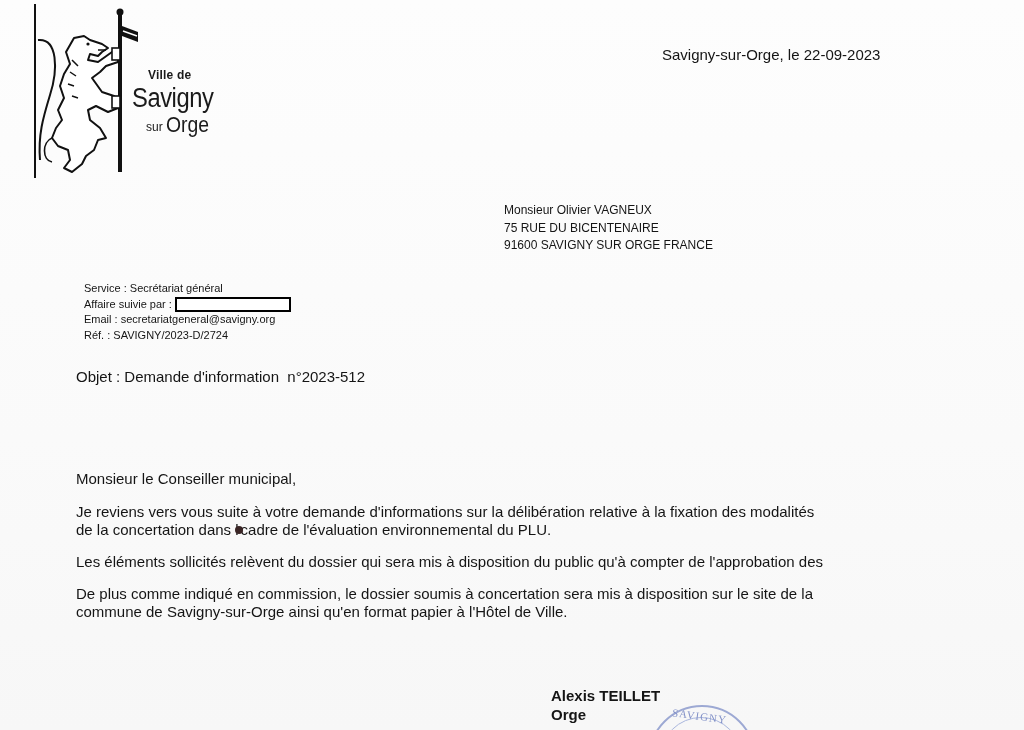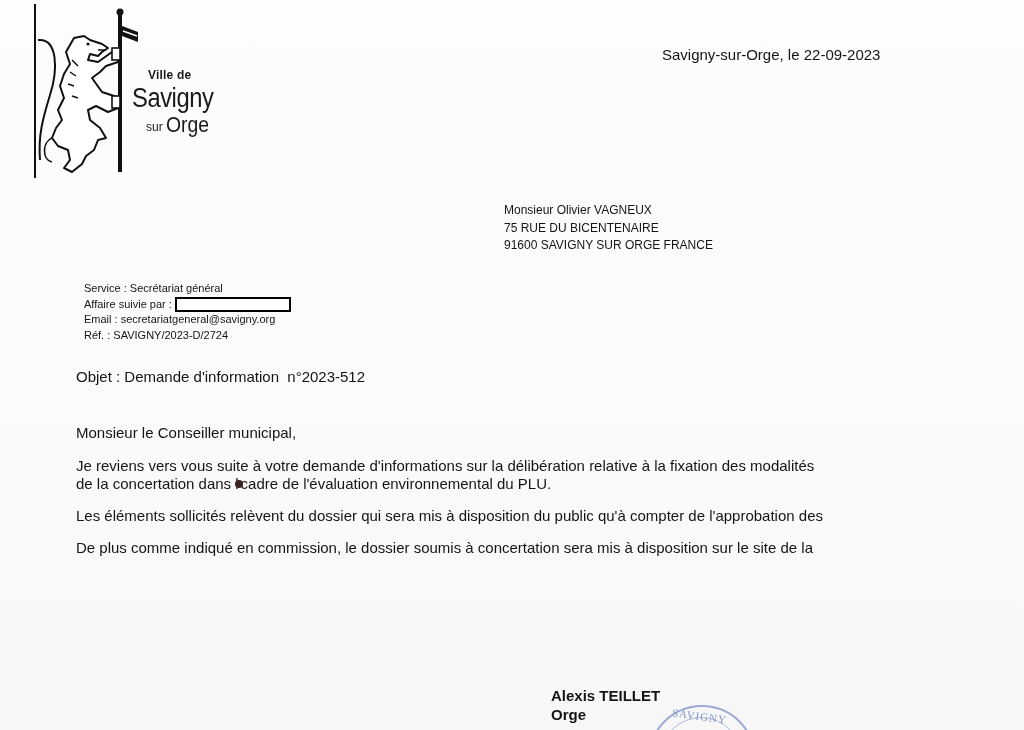--- a/index.html
+++ b/index.html
@@ -115,21 +115,21 @@
       left: 76px;
       top: 424px;
       width: 860px;
       font-size: 15px;
       line-height: 18px;
     }
     .body-text p {
       margin: 0 0 14px 0;
       white-space: nowrap;
     }
-    .body-text p.salute { margin-bottom: 15px; }
+    .body-text p.salute { margin-bottom: 15px; margin-top: 46px; }
     .inkspot {
       display: inline-block;
       width: 8px; height: 8px;
       border-radius: 50%;
       background: #3a2525;
       vertical-align: middle;
       margin: 0 -2px 0 -4px;
       position: relative;
       top: -1px;
     }
@@ -231,20 +231,21 @@
     <p class="salute">Monsieur le Conseiller municipal,</p>
     <p>
       <span>Je reviens vers vous suite à votre demande d'informations sur la délibération relative à la fixation des modalités</span><br>
       <span>de la concertation dans l</span><span class="inkspot"></span><span>cadre de l'évaluation environnemental du PLU.</span>
     </p>
     <p>
       <span>Les éléments sollicités relèvent du dossier qui sera mis à disposition du public qu'à compter de l'approbation des</span><br>
     </p>
     <p>
       <span>De plus comme indiqué en commission, le dossier soumis à concertation sera mis à disposition sur le site de la</span><br>
+      <span>commune de Savigny-sur-Orge ainsi qu'en format papier à l'Hôtel de Ville.</span>
     </p>
   </div>
 
   <div class="signature">
     <div>Alexis TEILLET</div>
     <div>Orge</div>
   </div>
 
   <div class="stamp">
     <div class="stamp-inner"></div>

